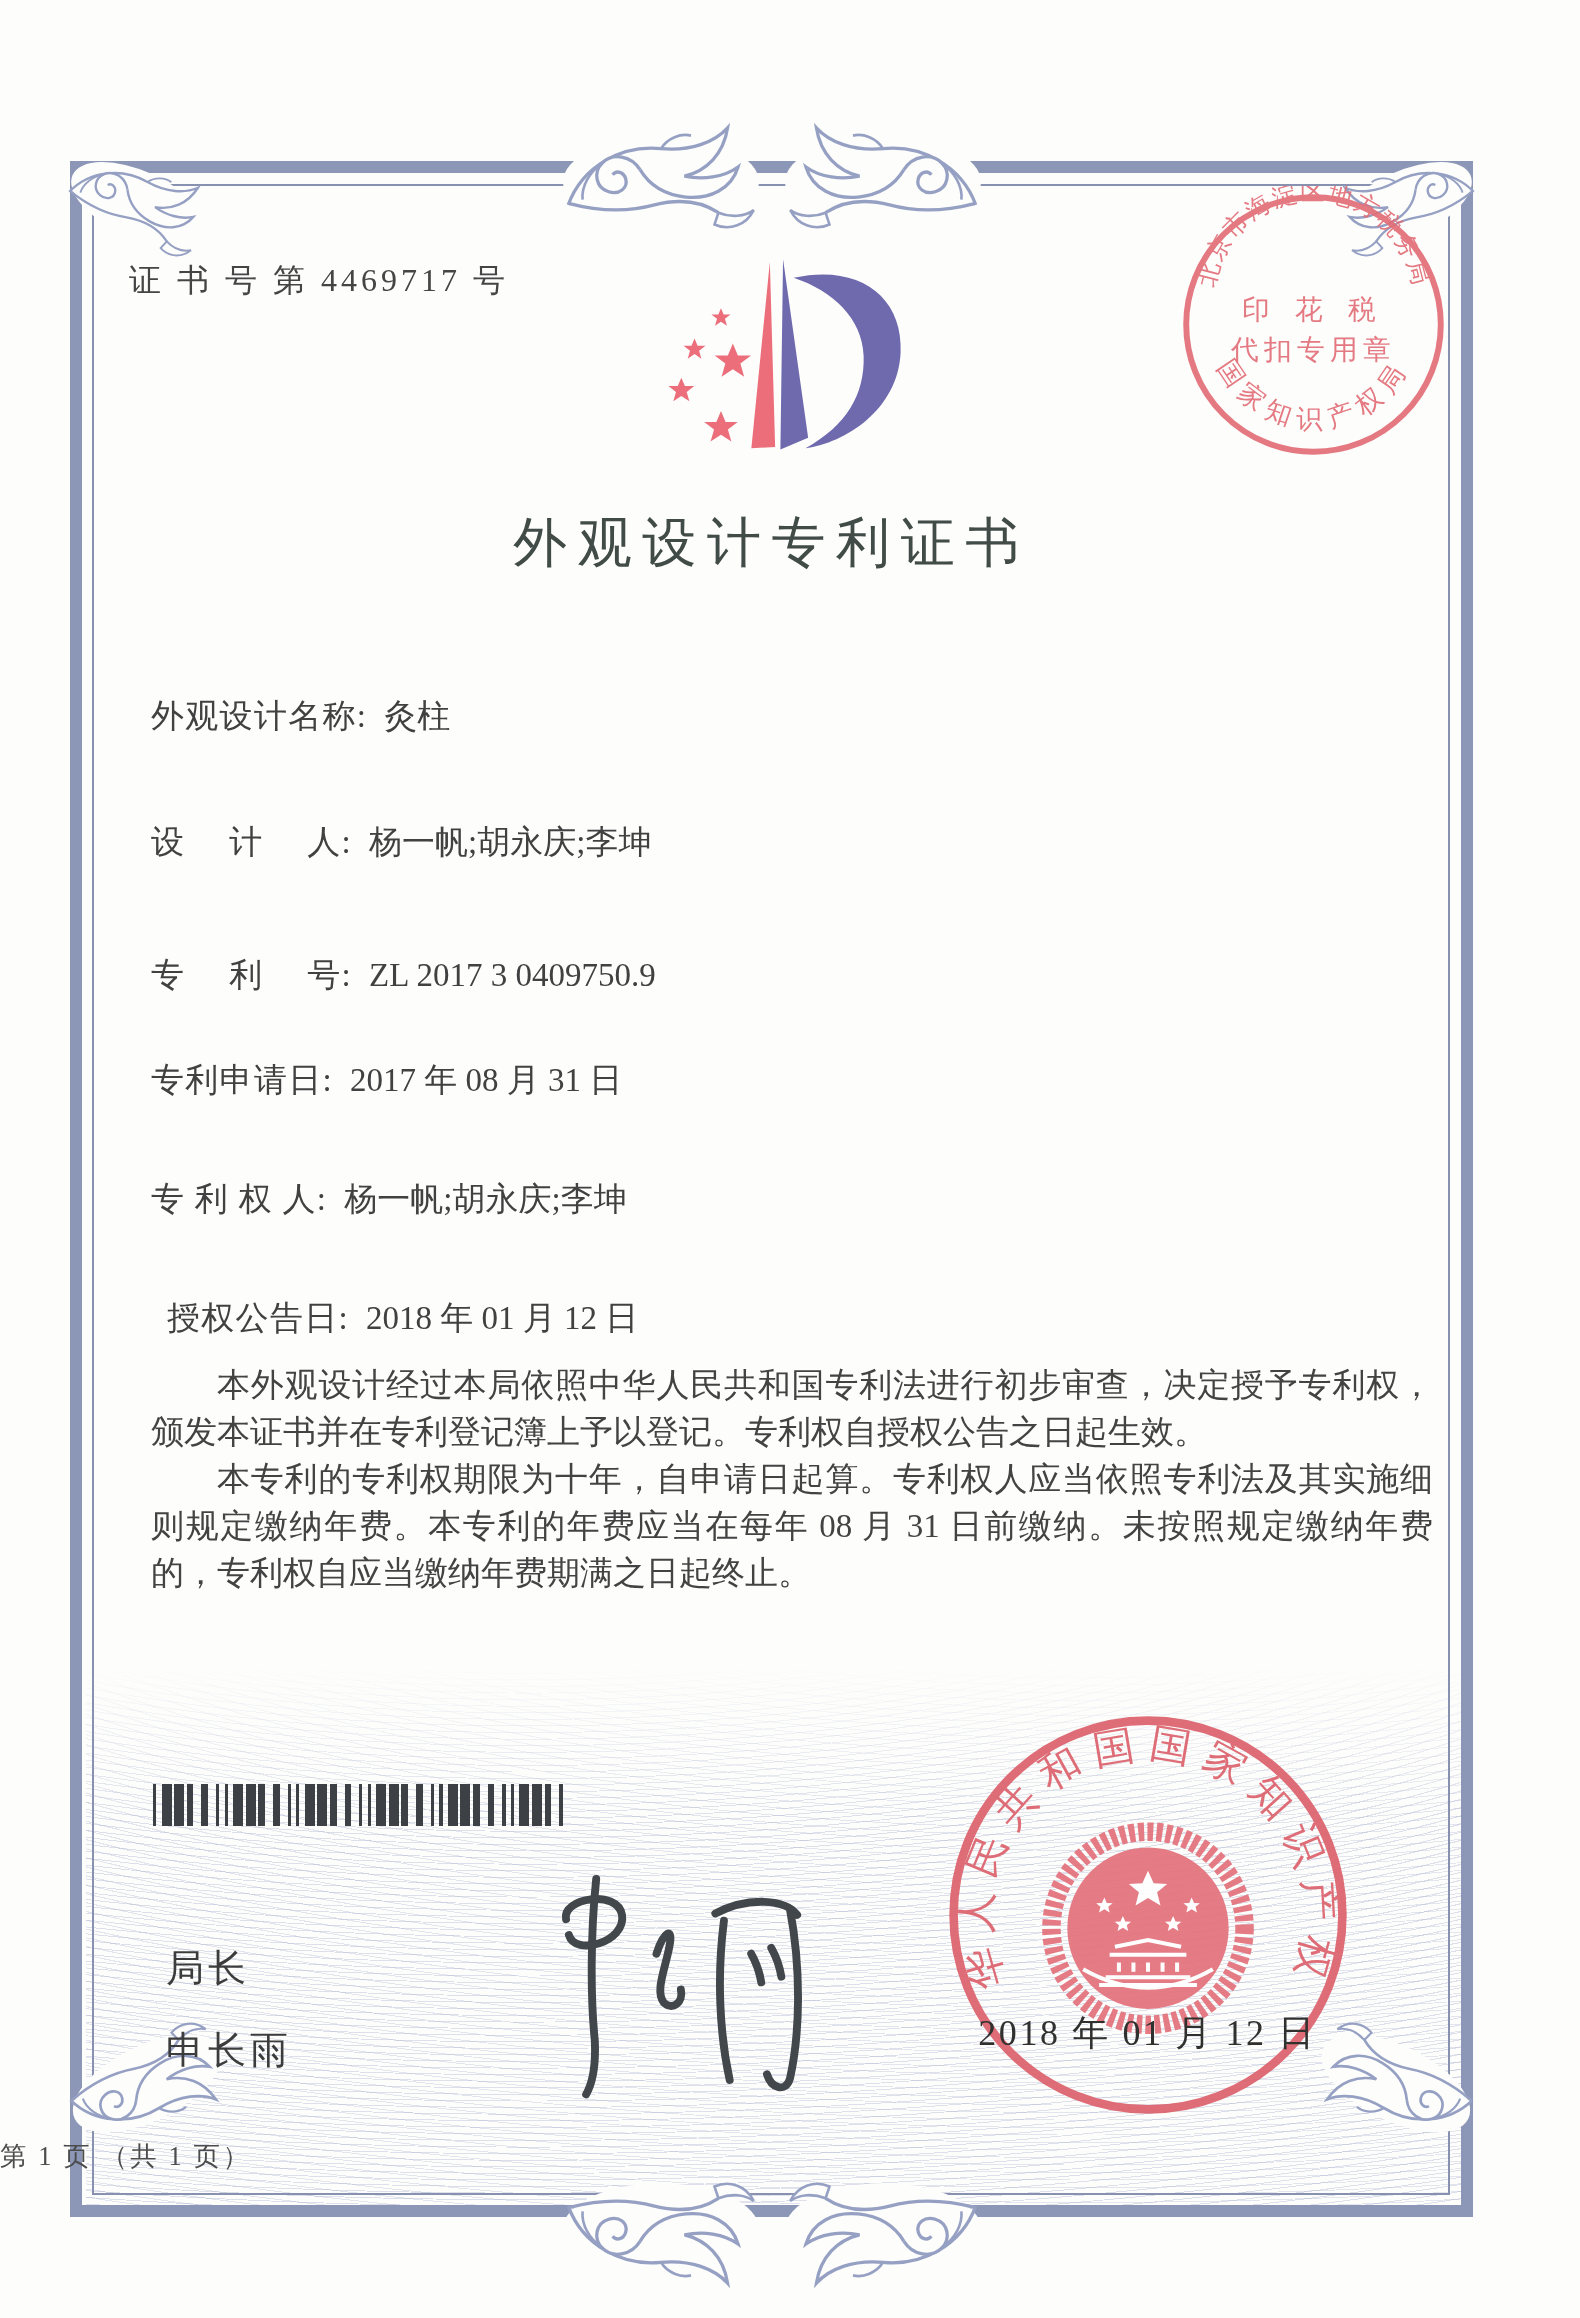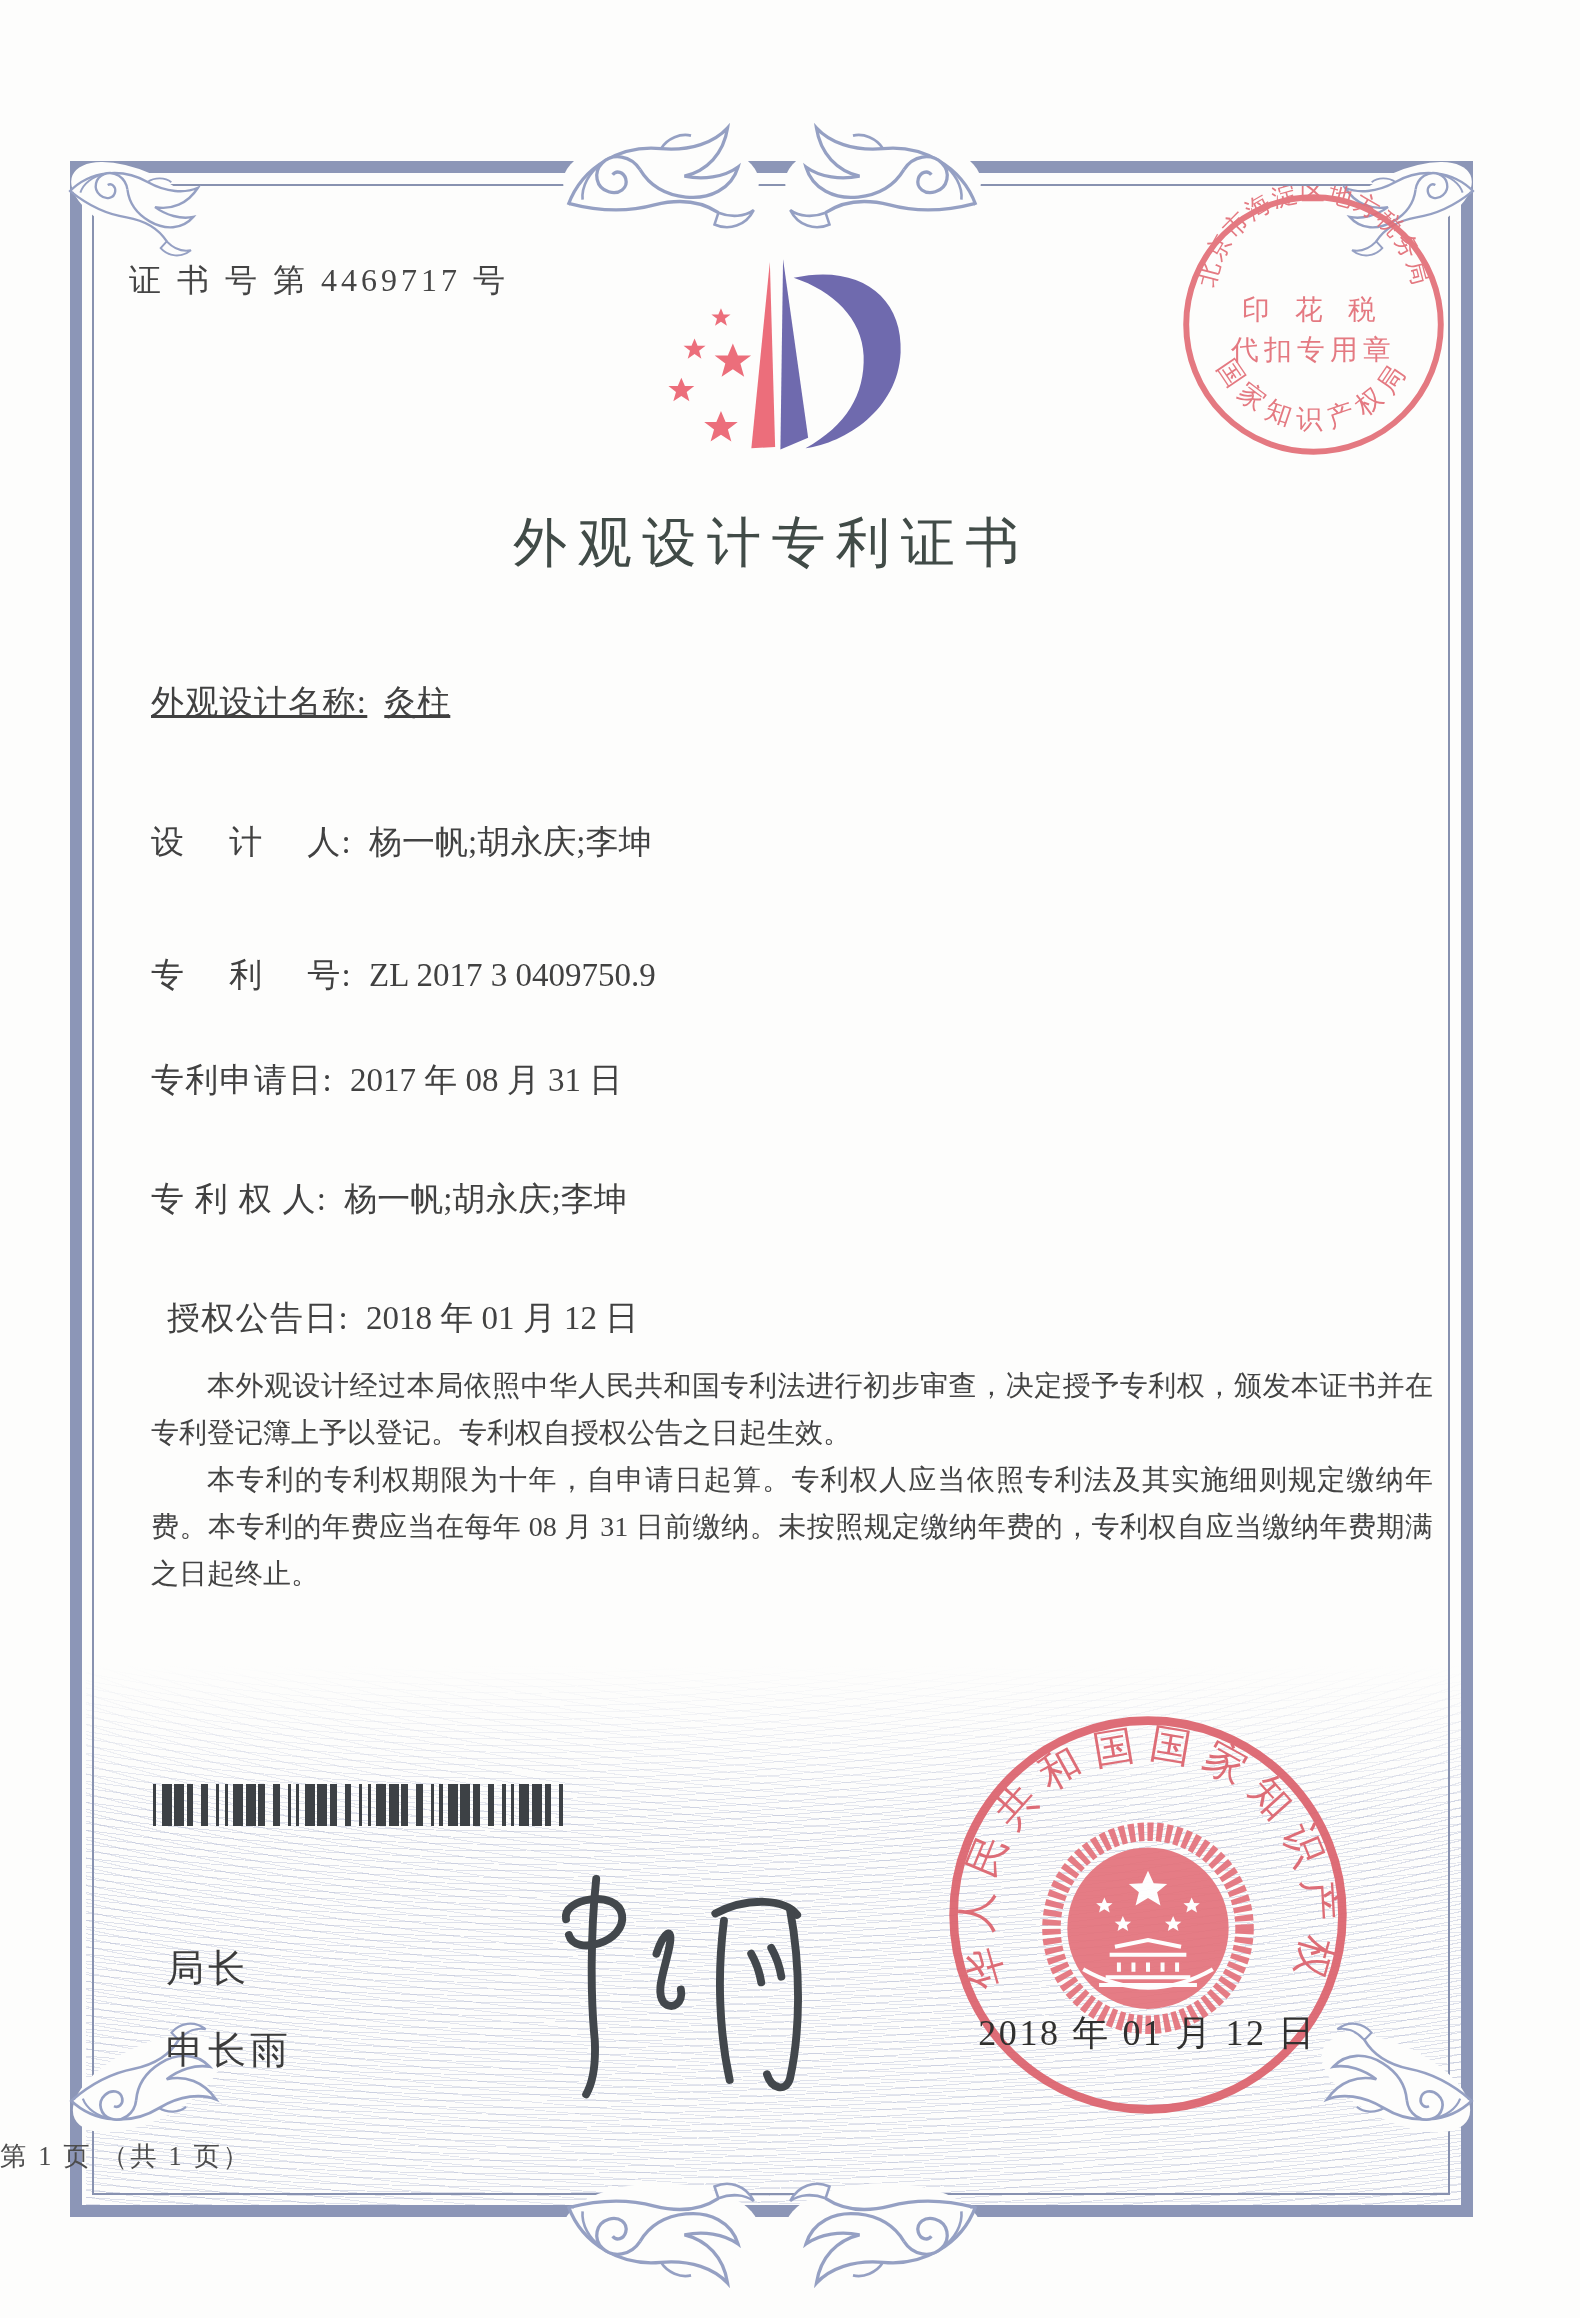--- a/index.html
+++ b/index.html
@@ -48,27 +48,27 @@
     color:#414b47; font-weight:500;
   }
 
   
   .tax-stamp { position:absolute; left:1175px; top:186px; width:277px; height:277px; z-index:5; opacity:0.92; }
 
   
   .field-row { position:absolute; left:151px; z-index:4; font-size:33px; white-space:nowrap; color:#414141; }
   .field-row .lbl { letter-spacing:1.3px; }
   .field-row .val { margin-left:17px; }
-  .row-0 { top:680px;text-decoration:underline; } .row-1 { top:820px; } .row-2 { top:953px; }
+  .row-0 { top:694px; } .row-1 { top:820px; } .row-2 { top:953px; }
   .row-3 { top:1058px; } .row-4 { top:1177px; } .row-5 { top:1296px;margin-left:16px; }
 
   
   .body-text {
     position:absolute; left:151px; top:1362px; width:1282px; z-index:4;
-    font-size:28px; line-height:47px; text-align:justify; color:#434343;
+    font-size:33px; line-height:47px; text-align:justify; color:#434343;
   }
   .body-text p { margin:0; text-indent:2em; }
 
   
   .barcode { position:absolute; left:153px; top:1784px; width:410px; height:42px; z-index:4; font-size:0; white-space:nowrap; overflow:hidden; }
 
   
   .director-label { position:absolute; left:166px; top:1943px; z-index:4; font-size:38px; letter-spacing:4px; color:#3c3c3c; }
   .director-name  { position:absolute; left:166px; top:2025px; z-index:4; font-size:38px; letter-spacing:4px; color:#3c3c3c; }
   .signature { position:absolute; left:536px; top:1869px; width:284px; height:244px; z-index:5; }

